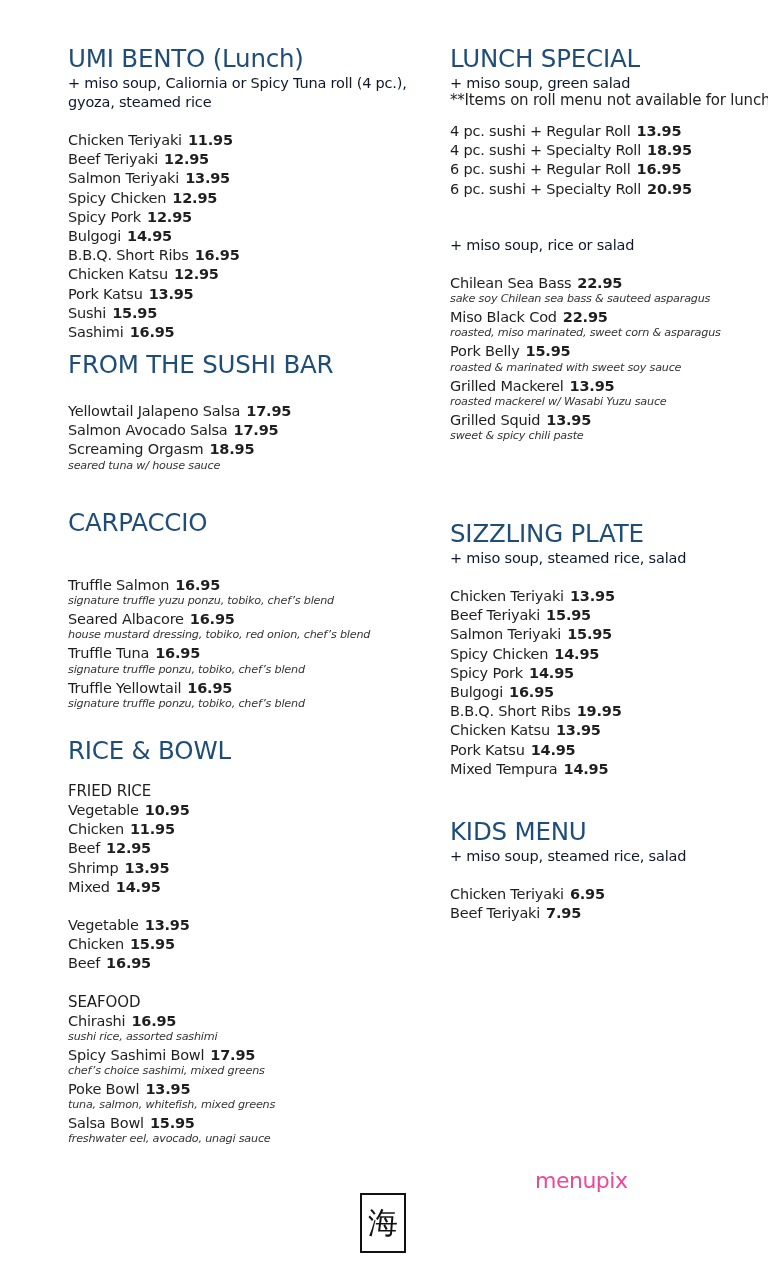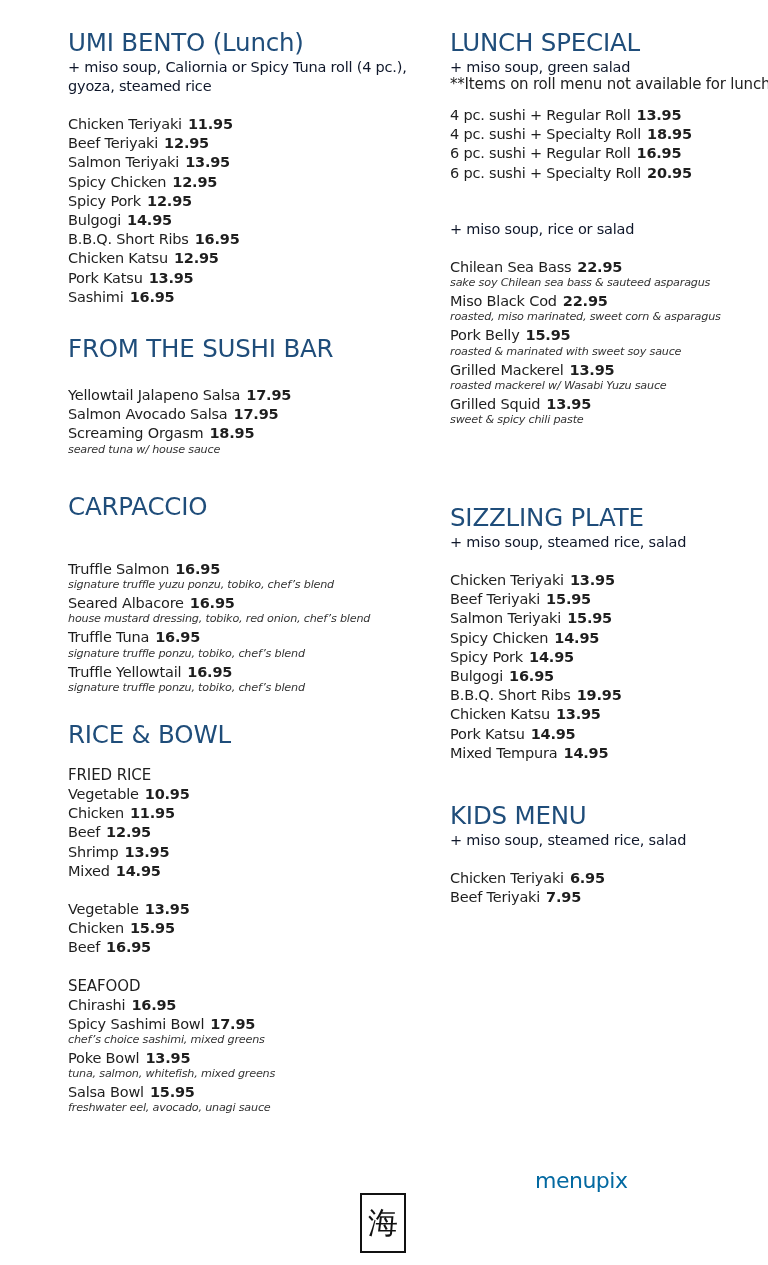--- a/index.html
+++ b/index.html
@@ -1,37 +1,37 @@
 <!DOCTYPE html>
 <html><head>
 <meta charset="utf-8">
 <style>
   html, body { margin: 0; padding: 0; background: #ffffff; }
   body { width: 768px; height: 1265px; position: relative; overflow: hidden;
          font-family: "DejaVu Sans", sans-serif; color: #1e1e1e; }
-  .col { position: absolute; top: 28px; }
+  .col { position: absolute; top: 44px; }
   .left { left: 68px; width: 370px; }
   .right { left: 450px; width: 315px; }
   .section { margin: 0; }
   .sec-title { color: #1f4d7a; font-size: 24.5px; font-weight: normal; line-height: 30px;
                margin: 0; letter-spacing: -0.2px; white-space: nowrap; }
   .sec-sub { font-size: 14.5px; line-height: 19px; color: #0f172a; letter-spacing: -0.2px; }
   .sec-note { font-size: 15px; line-height: 14px; color: #222; letter-spacing: -0.2px; white-space: nowrap; }
   .items { margin-top: 19px; }
   .item { font-size: 14.5px; line-height: 19.2px; white-space: nowrap; letter-spacing: -0.2px; }
   .item .price { font-weight: bold; margin-left: 6px; }
   .desc { font-size: 11.2px; font-style: italic; line-height: 16px; margin-top: -2px; margin-bottom: 1px;
           white-space: nowrap; color: #333; letter-spacing: -0.2px; }
   .subhead { font-size: 15px; line-height: 19px; letter-spacing: -0.1px; }
   .group { margin-bottom: 19px; }
   .logo-box { position: absolute; left: 360px; top: 1193px; width: 46px; height: 60px;
               border: 2px solid #111; box-sizing: border-box; display: flex;
               align-items: center; justify-content: center; font-size: 30px; color: #111;
               font-family: "DejaVu Serif", serif; }
-  .watermark { position: absolute; left: 535px; top: 1168px; font-size: 22px; color: #0369a1;
+  .watermark { position: absolute; left: 535px; top: 1168px; font-size: 22px; color: #ec4899;
                font-family: "DejaVu Sans", sans-serif; letter-spacing: -0.5px; }
 </style>
 </head>
 <body>
 
 <div class="col left">
 
   <div class="section" style="height:306px;">
     <h2 class="sec-title">UMI BENTO (Lunch)</h2>
     <div class="sec-sub">+ miso soup, Caliornia or Spicy Tuna roll (4 pc.),</div>
@@ -39,20 +39,21 @@
     <div class="items">
       <div class="item"><span>Chicken Teriyaki</span><span class="price">11.95</span></div>
       <div class="item"><span>Beef Teriyaki</span><span class="price">12.95</span></div>
       <div class="item"><span>Salmon Teriyaki</span><span class="price">13.95</span></div>
       <div class="item"><span>Spicy Chicken</span><span class="price">12.95</span></div>
       <div class="item"><span>Spicy Pork</span><span class="price">12.95</span></div>
       <div class="item"><span>Bulgogi</span><span class="price">14.95</span></div>
       <div class="item"><span>B.B.Q. Short Ribs</span><span class="price">16.95</span></div>
       <div class="item"><span>Chicken Katsu</span><span class="price">12.95</span></div>
       <div class="item"><span>Pork Katsu</span><span class="price">13.95</span></div>
+      <div class="item"><span>Sushi</span><span class="price">15.95</span></div>
       <div class="item"><span>Sashimi</span><span class="price">16.95</span></div>
     </div>
   </div>
 
   <div class="section" style="height:158px;">
     <h2 class="sec-title">FROM THE SUSHI BAR</h2>
     <div class="items" style="margin-top:22px;">
       <div class="item"><span>Yellowtail Jalapeno Salsa</span><span class="price">17.95</span></div>
       <div class="item"><span>Salmon Avocado Salsa</span><span class="price">17.95</span></div>
       <div class="item"><span>Screaming Orgasm</span><span class="price">18.95</span></div>
@@ -86,20 +87,21 @@
         <div class="item"><span>Mixed</span><span class="price">14.95</span></div>
       </div>
       <div class="group">
         <div class="item"><span>Vegetable</span><span class="price">13.95</span></div>
         <div class="item"><span>Chicken</span><span class="price">15.95</span></div>
         <div class="item"><span>Beef</span><span class="price">16.95</span></div>
       </div>
       <div class="group">
         <div class="subhead">SEAFOOD</div>
         <div class="item"><span>Chirashi</span><span class="price">16.95</span></div>
+        <div class="desc">sushi rice, assorted sashimi</div>
         <div class="item"><span>Spicy Sashimi Bowl</span><span class="price">17.95</span></div>
         <div class="desc">chef’s choice sashimi, mixed greens</div>
         <div class="item"><span>Poke Bowl</span><span class="price">13.95</span></div>
         <div class="desc">tuna, salmon, whitefish, mixed greens</div>
         <div class="item"><span>Salsa Bowl</span><span class="price">15.95</span></div>
         <div class="desc">freshwater eel, avocado, unagi sauce</div>
       </div>
     </div>
   </div>
 </div>

